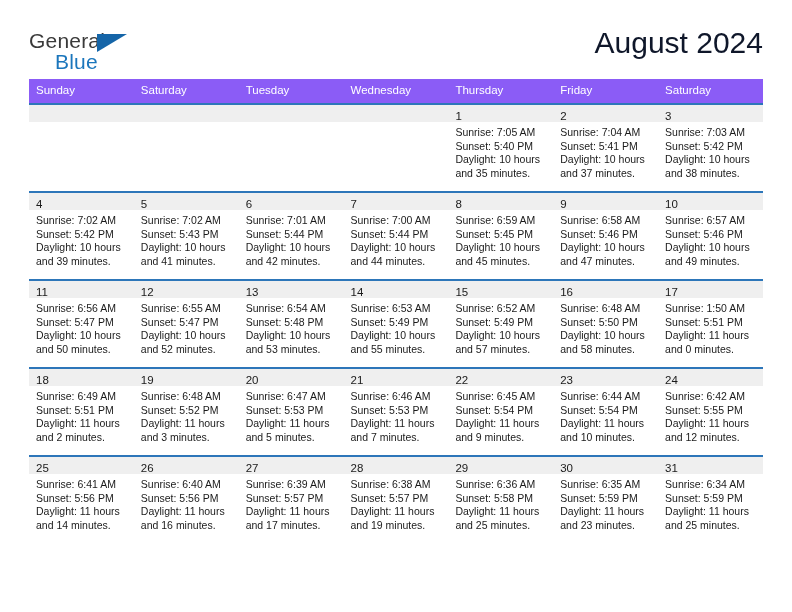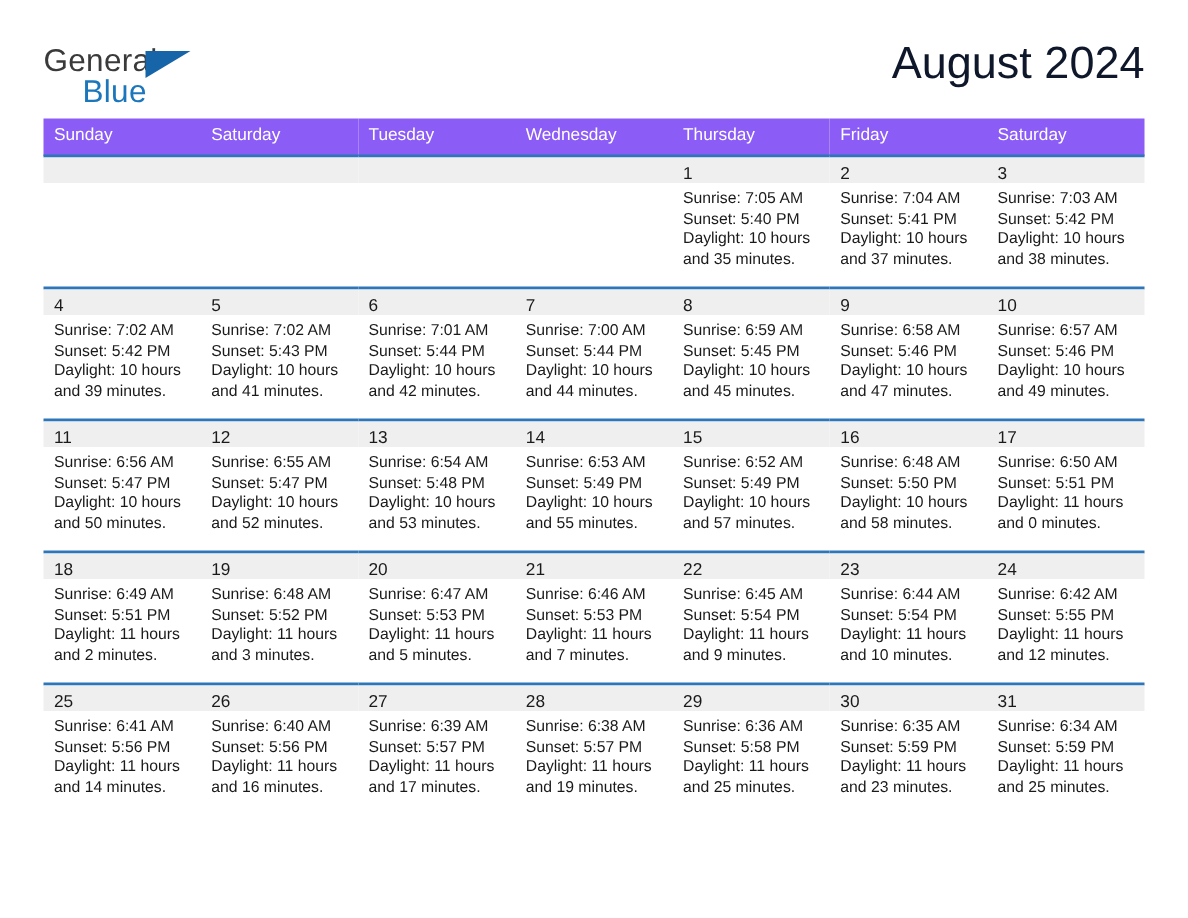--- a/index.html
+++ b/index.html
@@ -360,21 +360,21 @@
                 <div class="cell-line">Sunset: 5:50 PM</div>
                 <div class="cell-line">Daylight: 10 hours</div>
                 <div class="cell-line">and 58 minutes.</div>
               </div>
             </div>
           </td>
           <td>
             <div class="cell">
               <div class="daynum-band"><span class="daynum">17</span></div>
               <div class="cell-lines">
-                <div class="cell-line">Sunrise: 6:50 AM</div>
+                <div class="cell-line">Sunrise: 1:50 AM</div>
                 <div class="cell-line">Sunset: 5:51 PM</div>
                 <div class="cell-line">Daylight: 11 hours</div>
                 <div class="cell-line">and 0 minutes.</div>
               </div>
             </div>
           </td>
         </tr>
         <tr class="week-row">
           <td>
             <div class="cell">

